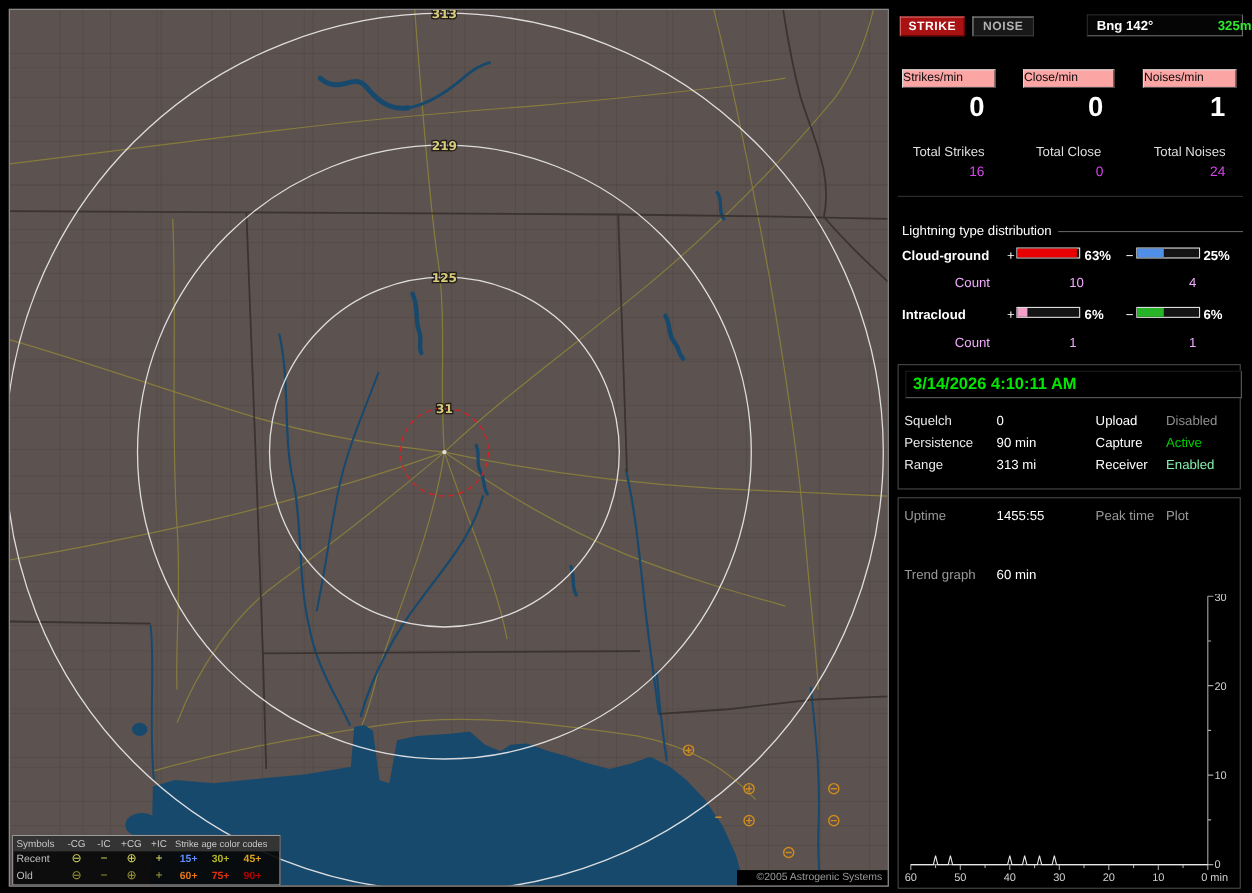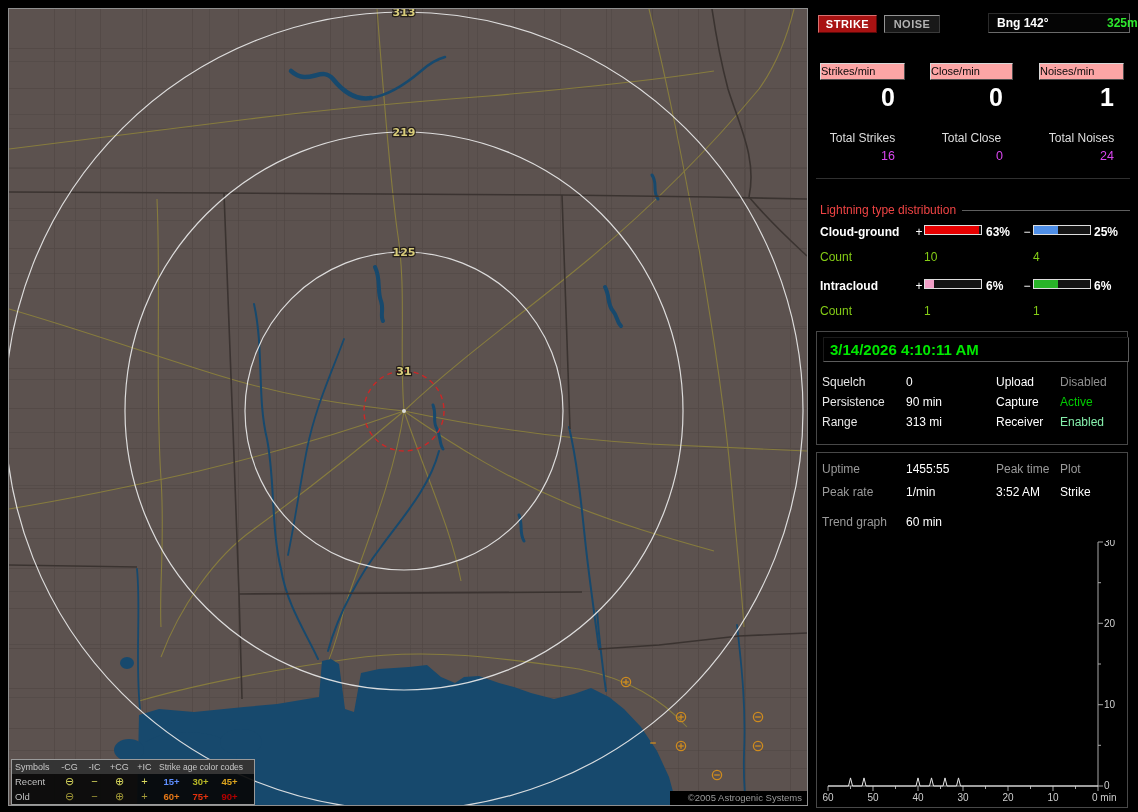--- a/index.html
+++ b/index.html
@@ -40,34 +40,34 @@
   .badge{top:63px;height:17px;line-height:15px;background:#fca5a5;color:#0a0a0a;
        font-size:11px;text-align:left;box-sizing:border-box;
        border:1px solid;border-color:#d8d8d8 #4e4e4e #4e4e4e #d8d8d8;}
   .b1{left:8px;width:85px;} .b2{left:118px;width:83px;} .b3{left:227px;width:85px;}
   .num{top:83px;height:34px;font-size:25px;font-weight:bold;color:#fff;
        text-align:right;padding-right:10px;box-sizing:border-box;}
   .tlabel{top:131px;text-align:center;color:#dedede;}
   .tvalue{top:149px;text-align:right;padding-right:10px;box-sizing:border-box;
        color:#d946ef;font-size:12.5px;}
   .sep{top:178px;left:4px;width:314px;height:1px;background:#303030;}
-  .dist-title{top:203px;left:8px;width:310px;display:flex;align-items:center;color:#ef4444;}
+  .dist-title{top:203px;left:8px;width:310px;display:flex;align-items:center;color:#ffffff;}
   .dist-title i{flex:1;height:1px;background:#5f5f5f;margin-left:6px;font-style:normal;}
   .dist-row{left:8px;width:312px;height:15px;}
   .dist-row span{position:absolute;top:0;}
   .d-label{left:0;font-weight:bold;color:#fff;}
   .d-sign1{left:94px;width:10px;text-align:center;color:#fff;}
   .d-sign2{left:202px;width:10px;text-align:center;color:#fff;}
   .d-bar{top:2px;width:58px;height:10px;border:1px solid #ddd;background:#141414;box-sizing:border-box;}
   .d-bar1{left:104px;} .d-bar2{left:213px;}
   .d-bar i{display:block;height:100%;}
   .d-pct1{left:166px;font-weight:bold;color:#fff;}
   .d-pct2{left:274px;font-weight:bold;color:#fff;}
   .count-row{left:8px;width:312px;height:14px;}
-  .count-row span{position:absolute;top:0;color:#84cc16;}
+  .count-row span{position:absolute;top:0;color:#f0abfc;margin-left:48px;}
   .c-label{left:0;}
   .c-v1{left:104px;} .c-v2{left:213px;}
   .frame{left:4px;width:312px;border:1px solid #484848;box-sizing:border-box;}
   .frame1{top:331px;height:114px;}
   .frame2{top:452px;height:356px;}
   .date-box{left:11px;top:337px;width:306px;height:25px;background:#000;box-sizing:border-box;
        border:1px solid;border-color:#1a1a1a #5c5c5c #5c5c5c #1a1a1a;
        font-size:15px;font-weight:bold;line-height:23px;padding-left:6px;}
   .grid-row{left:6px;width:314px;height:18px;}
   .grid-row span{position:absolute;top:0;}
@@ -316,26 +316,20 @@
   </div>
 
   <div class="frame frame2"></div>
 
   <div class="grid-row" style="top:462px">
     <span class="g-l1 lbl">Uptime</span>
     <span class="g-v1">1455:55</span>
     <span class="g-l2 lbl">Peak time</span>
     <span class="g-v2 lbl">Plot</span>
   </div>
-  <div class="grid-row" style="top:485px">
-    <span class="g-l1 lbl">Peak rate</span>
-    <span class="g-v1">1/min</span>
-    <span class="g-l2 val">3:52 AM</span>
-    <span class="g-v2 val">Strike</span>
-  </div>
   <div class="grid-row" style="top:515px">
     <span class="g-l1 lbl">Trend graph</span>
     <span class="g-v1">60 min</span>
   </div>
 
   <svg class="trend" id="trend-svg" width="314" height="268" viewBox="0 0 314 268">
     <path d="M10,246 H280 V2" stroke="#a8a8a8" fill="none" stroke-width="1"></path>
     <path d="M280,2 h5 M280,83.3 h5 M280,164.7 h5 M280,246 h5 M280,42.7 h3 M280,124 h3 M280,205.3 h3" stroke="#a8a8a8" fill="none" stroke-width="1"></path>
     <path d="M10,246 v5 M55,246 v5 M100,246 v5 M145,246 v5 M190,246 v5 M235,246 v5 M280,246 v5 M32.5,246 v3 M77.5,246 v3 M122.5,246 v3 M167.5,246 v3 M212.5,246 v3 M257.5,246 v3" stroke="#a8a8a8" fill="none" stroke-width="1"></path>
     <text class="ax" x="286" y="6">30</text>

